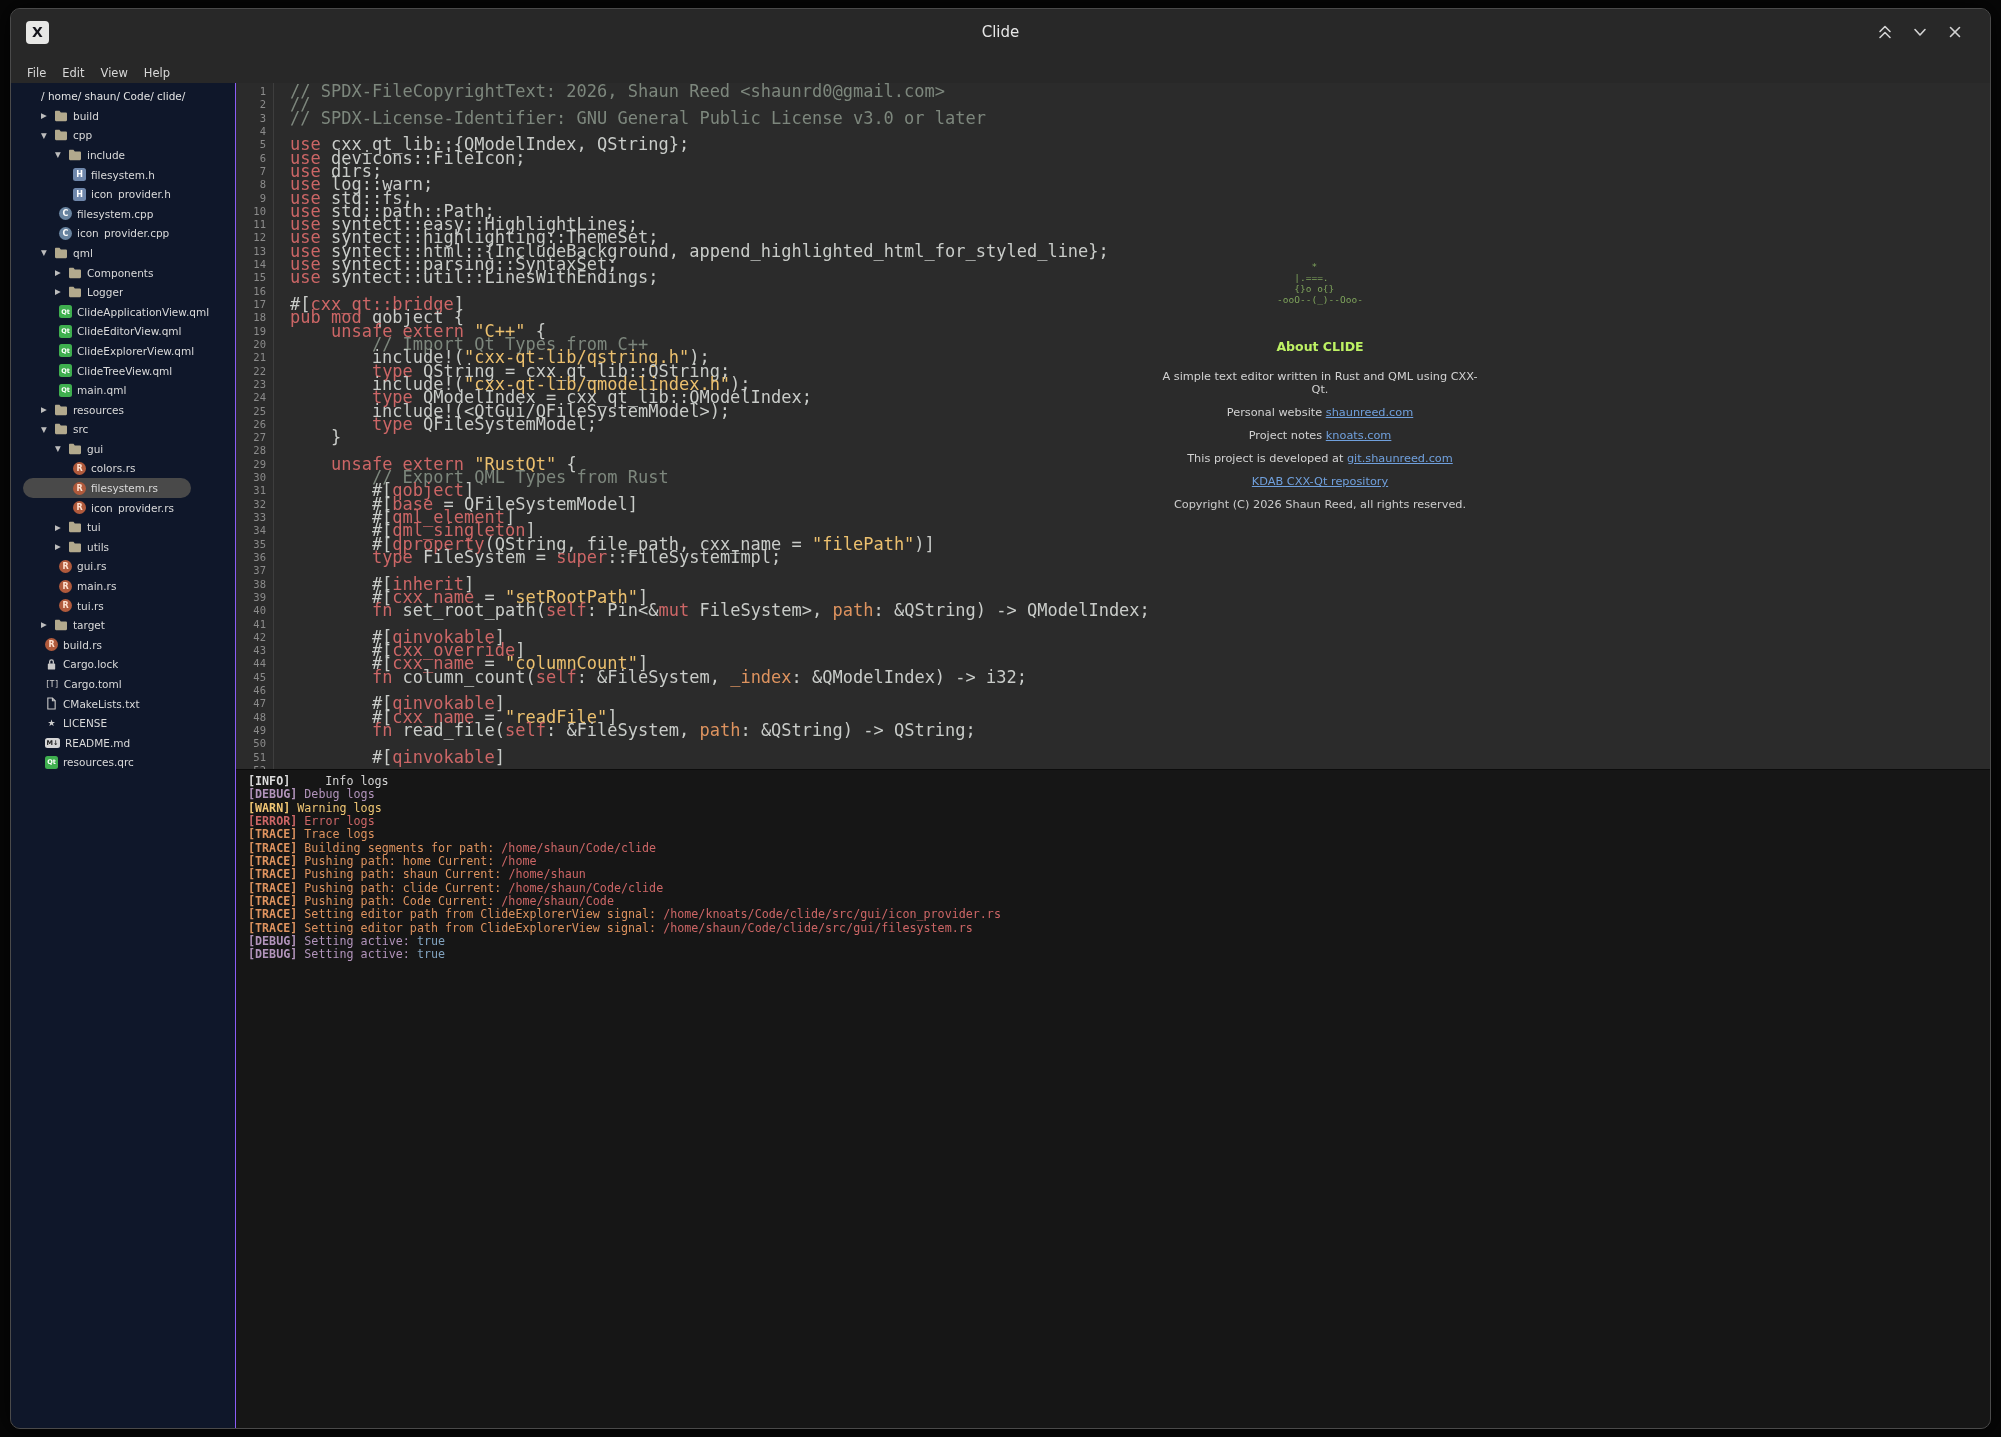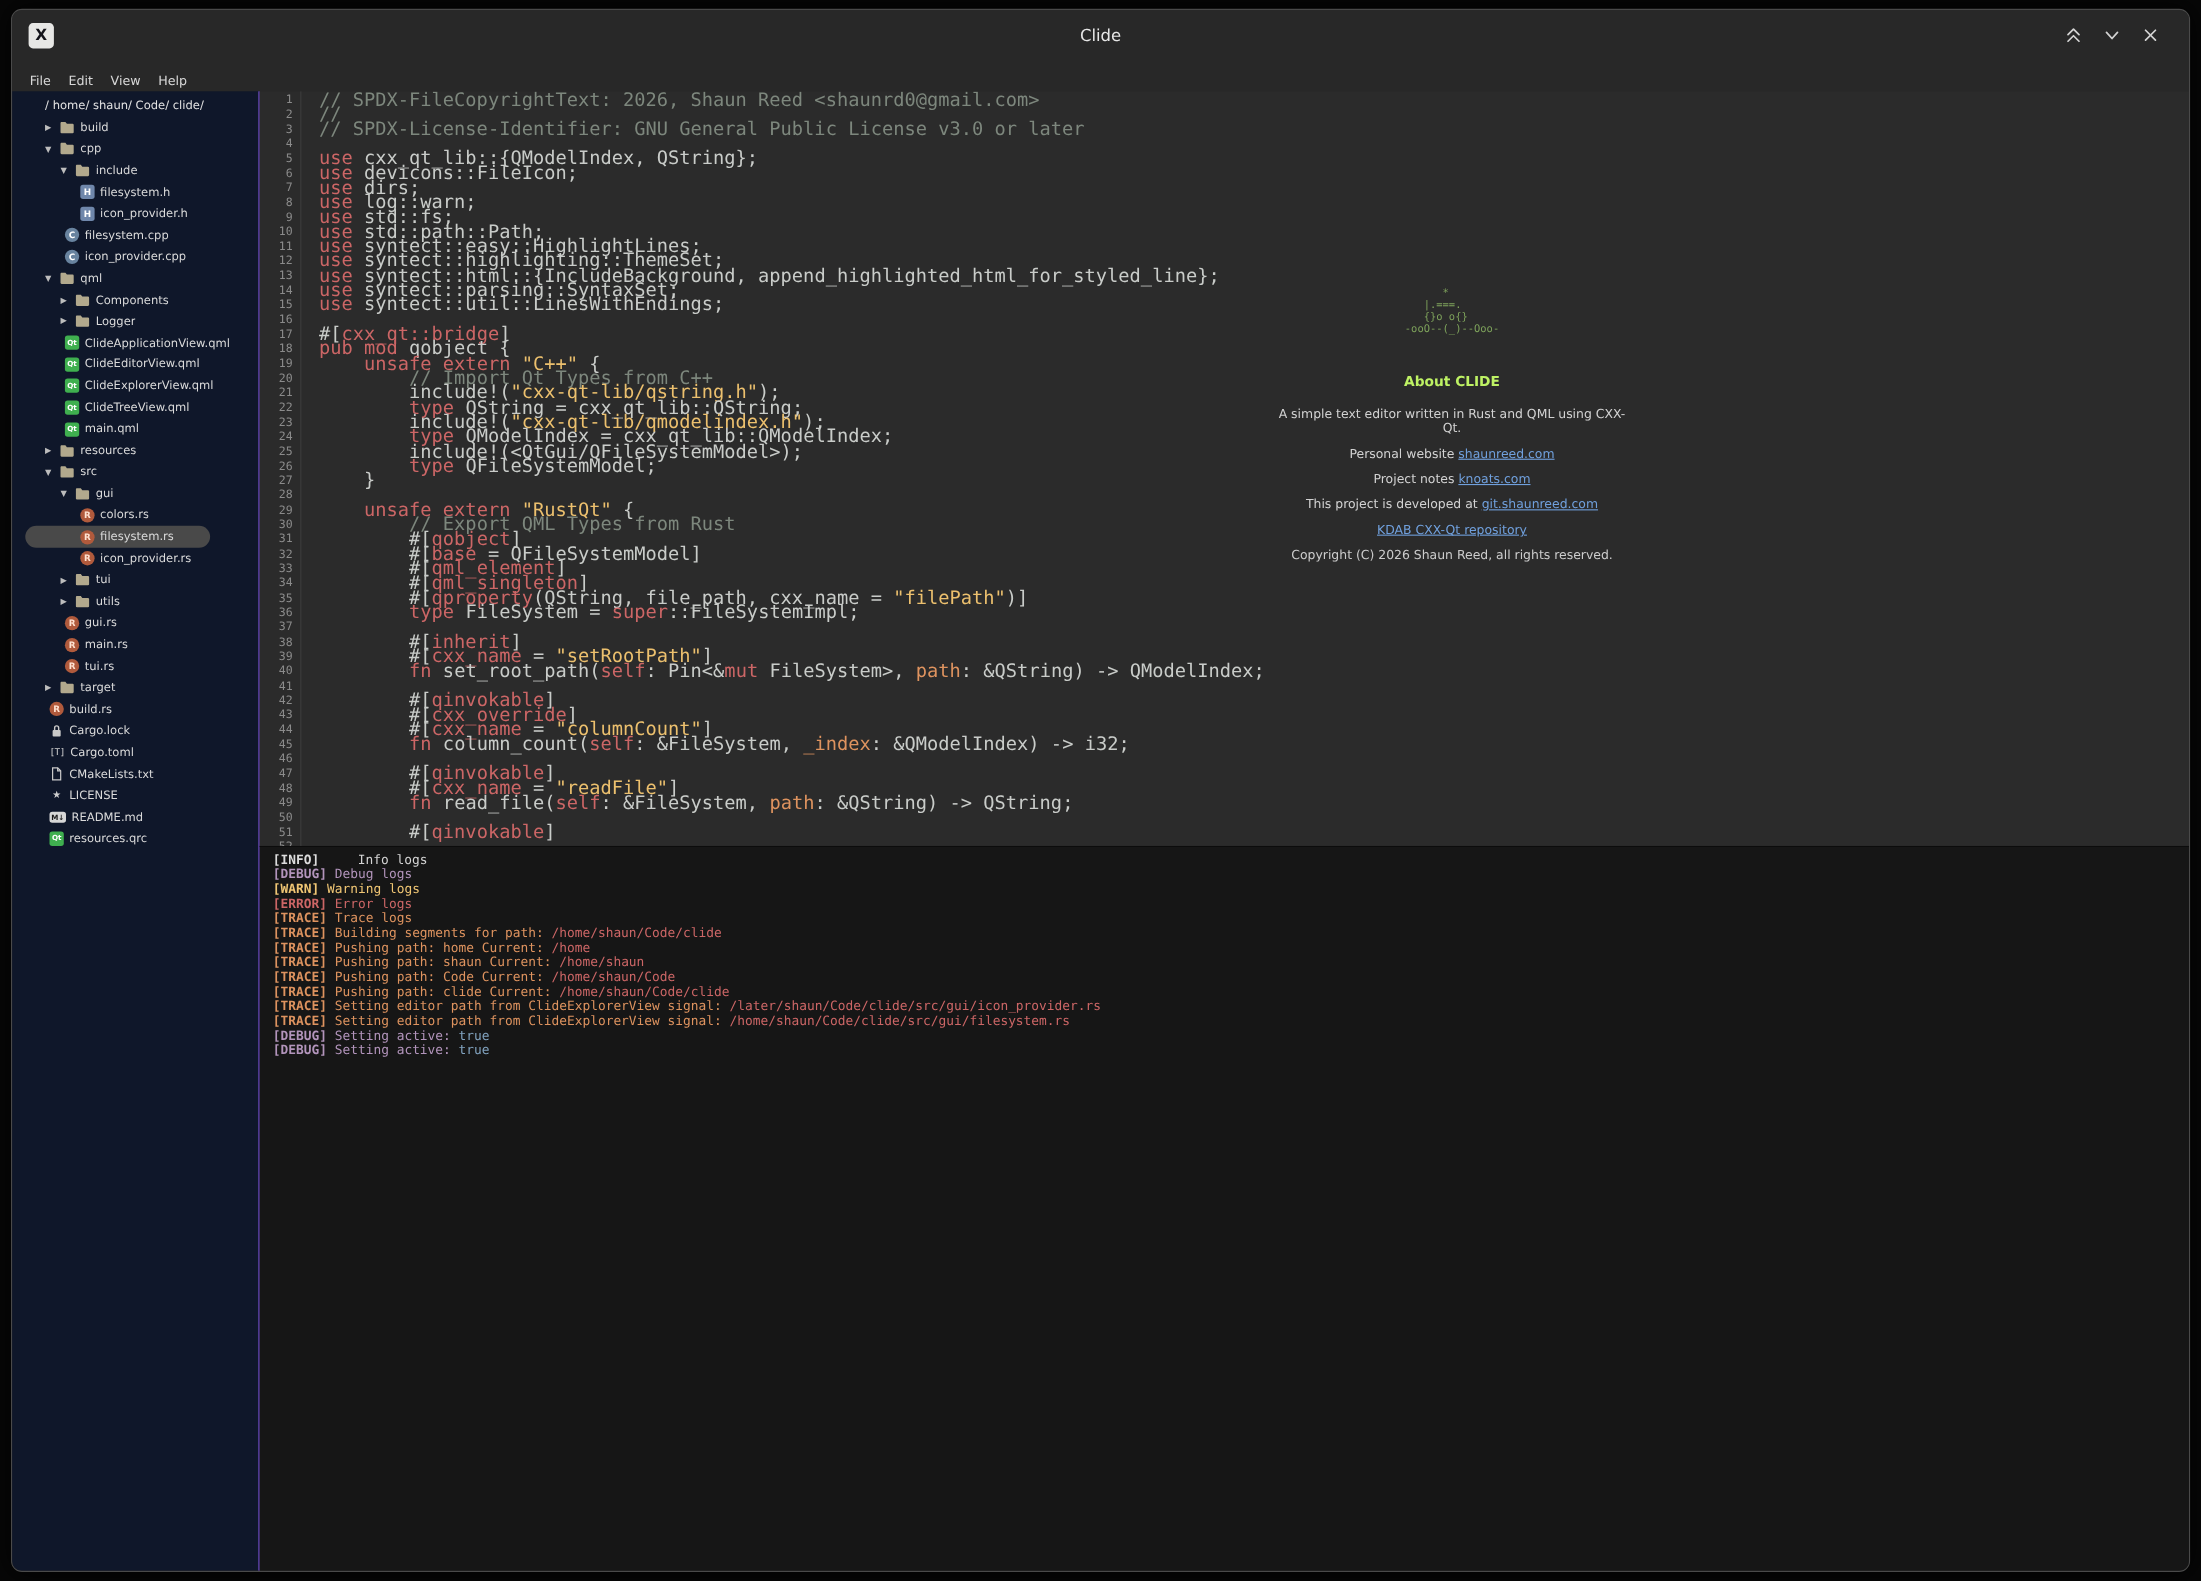--- a/index.html
+++ b/index.html
@@ -392,23 +392,23 @@
 
       <div class="log" id="log">
           <div class="log-line"><span class="lg-ti">[INFO]</span><span class="lg-mi"> Info logs</span></div>
           <div class="log-line"><span class="lg-td">[DEBUG]</span><span class="lg-md"> Debug logs</span></div>
           <div class="log-line"><span class="lg-tw">[WARN]</span><span class="lg-mw"> Warning logs</span></div>
           <div class="log-line"><span class="lg-te">[ERROR]</span><span class="lg-me"> Error logs</span></div>
           <div class="log-line"><span class="lg-tt">[TRACE]</span><span class="lg-mt"> Trace logs</span></div>
           <div class="log-line"><span class="lg-tt">[TRACE]</span><span class="lg-mt"> Building segments for path: </span><span class="lg-pa">/home/shaun/Code/clide</span></div>
           <div class="log-line"><span class="lg-tt">[TRACE]</span><span class="lg-mt"> Pushing path: home Current: </span><span class="lg-pa">/home</span></div>
           <div class="log-line"><span class="lg-tt">[TRACE]</span><span class="lg-mt"> Pushing path: shaun Current: </span><span class="lg-pa">/home/shaun</span></div>
+          <div class="log-line"><span class="lg-tt">[TRACE]</span><span class="lg-mt"> Pushing path: clide Current: </span><span class="lg-pa">/home/shaun/Code/clide</span></div>
           <div class="log-line"><span class="lg-tt">[TRACE]</span><span class="lg-mt"> Pushing path: Code Current: </span><span class="lg-pa">/home/shaun/Code</span></div>
-          <div class="log-line"><span class="lg-tt">[TRACE]</span><span class="lg-mt"> Pushing path: clide Current: </span><span class="lg-pa">/home/shaun/Code/clide</span></div>
-          <div class="log-line"><span class="lg-tt">[TRACE]</span><span class="lg-mt"> Setting editor path from ClideExplorerView signal: </span><span class="lg-pa">/later/shaun/Code/clide/src/gui/icon_provider.rs</span></div>
+          <div class="log-line"><span class="lg-tt">[TRACE]</span><span class="lg-mt"> Setting editor path from ClideExplorerView signal: </span><span class="lg-pa">/home/knoats/Code/clide/src/gui/icon_provider.rs</span></div>
           <div class="log-line"><span class="lg-tt">[TRACE]</span><span class="lg-mt"> Setting editor path from ClideExplorerView signal: </span><span class="lg-pa">/home/shaun/Code/clide/src/gui/filesystem.rs</span></div>
           <div class="log-line"><span class="lg-td">[DEBUG]</span><span class="lg-md"> Setting active: </span><span class="lg-bl">true</span></div>
           <div class="log-line"><span class="lg-td">[DEBUG]</span><span class="lg-md"> Setting active: </span><span class="lg-bl">true</span></div>
         </div>
     </div>
   </div>
 
 </div>
 
 </body></html>

